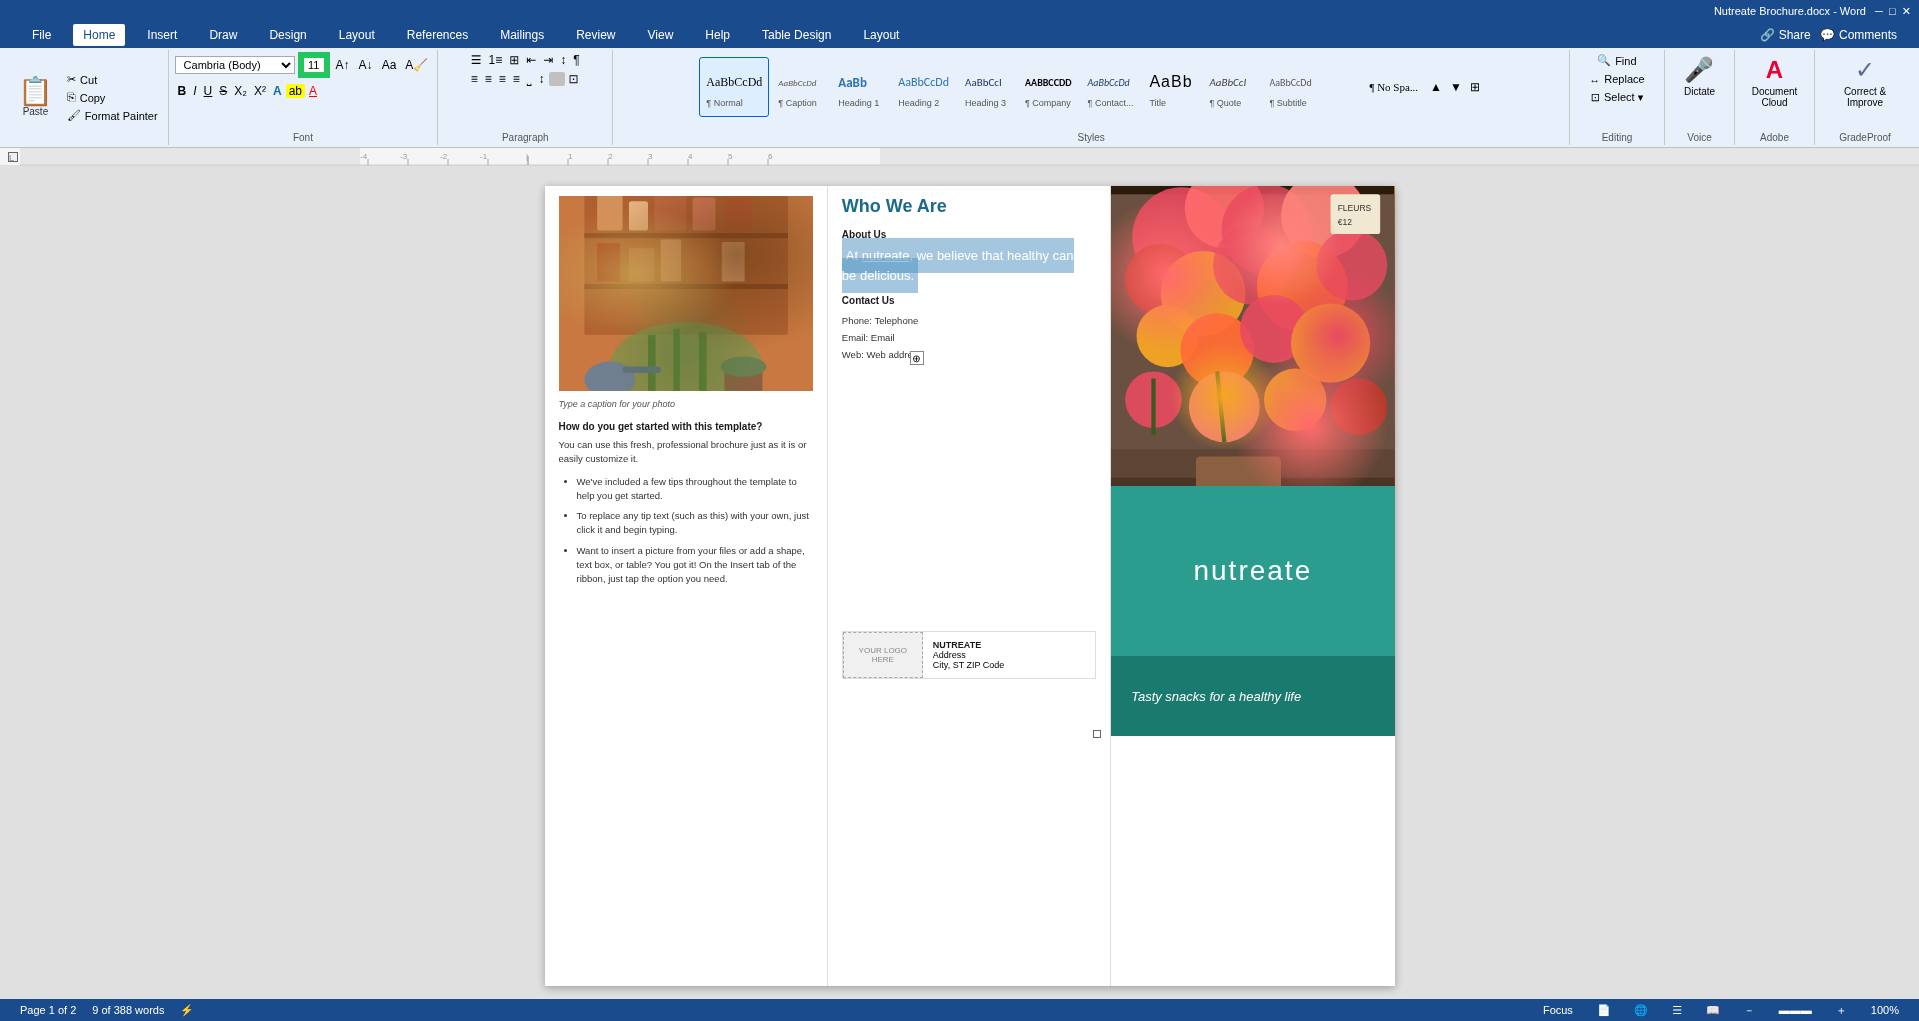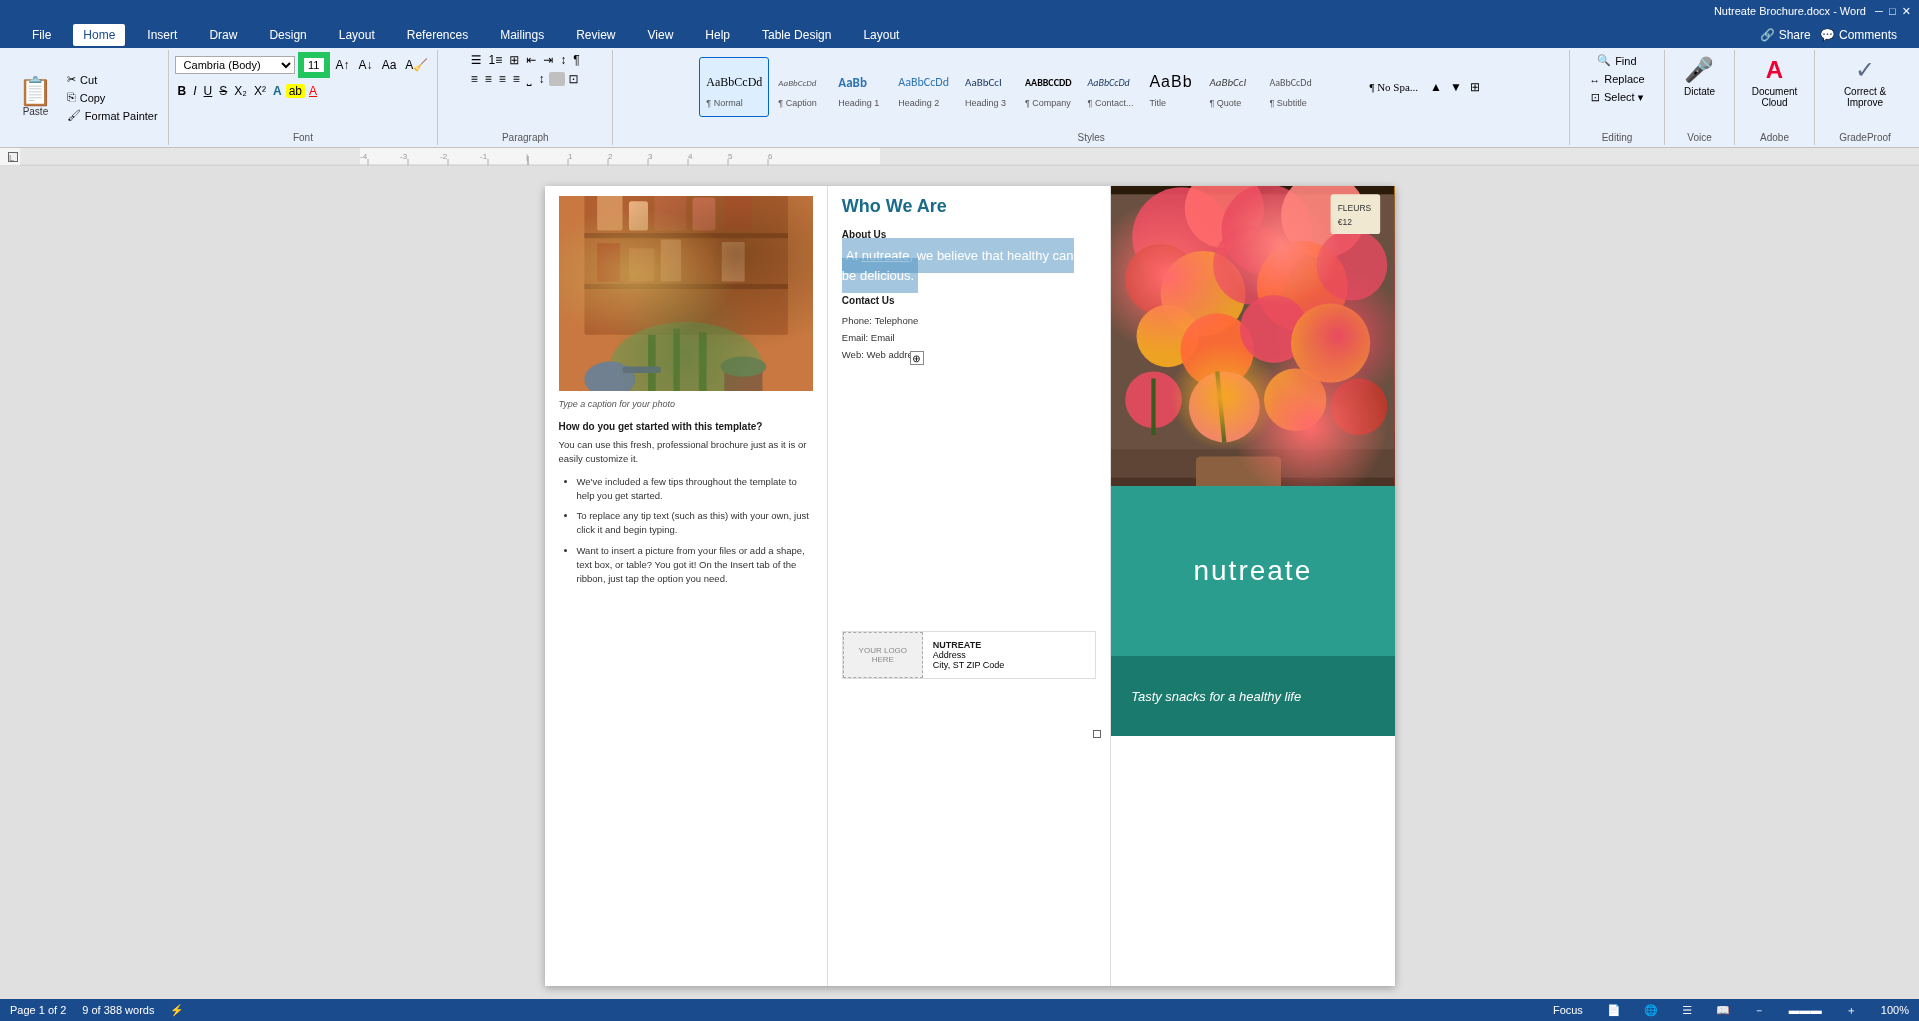--- a/index.html
+++ b/index.html
@@ -372,21 +372,21 @@
     
     .status-bar {
       position: fixed;
       bottom: 0;
       left: 0;
       right: 0;
       background: #1a4b8c;
       height: 22px;
       display: flex;
       align-items: center;
-      padding: 0 10px;
+      padding: 0 20px;
       color: white;
       font-size: 11px;
       z-index: 100;
     }
     .status-left { display: flex; gap: 16px; align-items: center; }
     .status-right { margin-left: auto; display: flex; gap: 24px; align-items: center; }
 
     
     .s-normal { font-family: 'Times New Roman', serif; font-size: 12px; color: #000; }
     .s-caption { font-family: 'Calibri', sans-serif; font-size: 9px; color: #595959; font-style: italic; }

